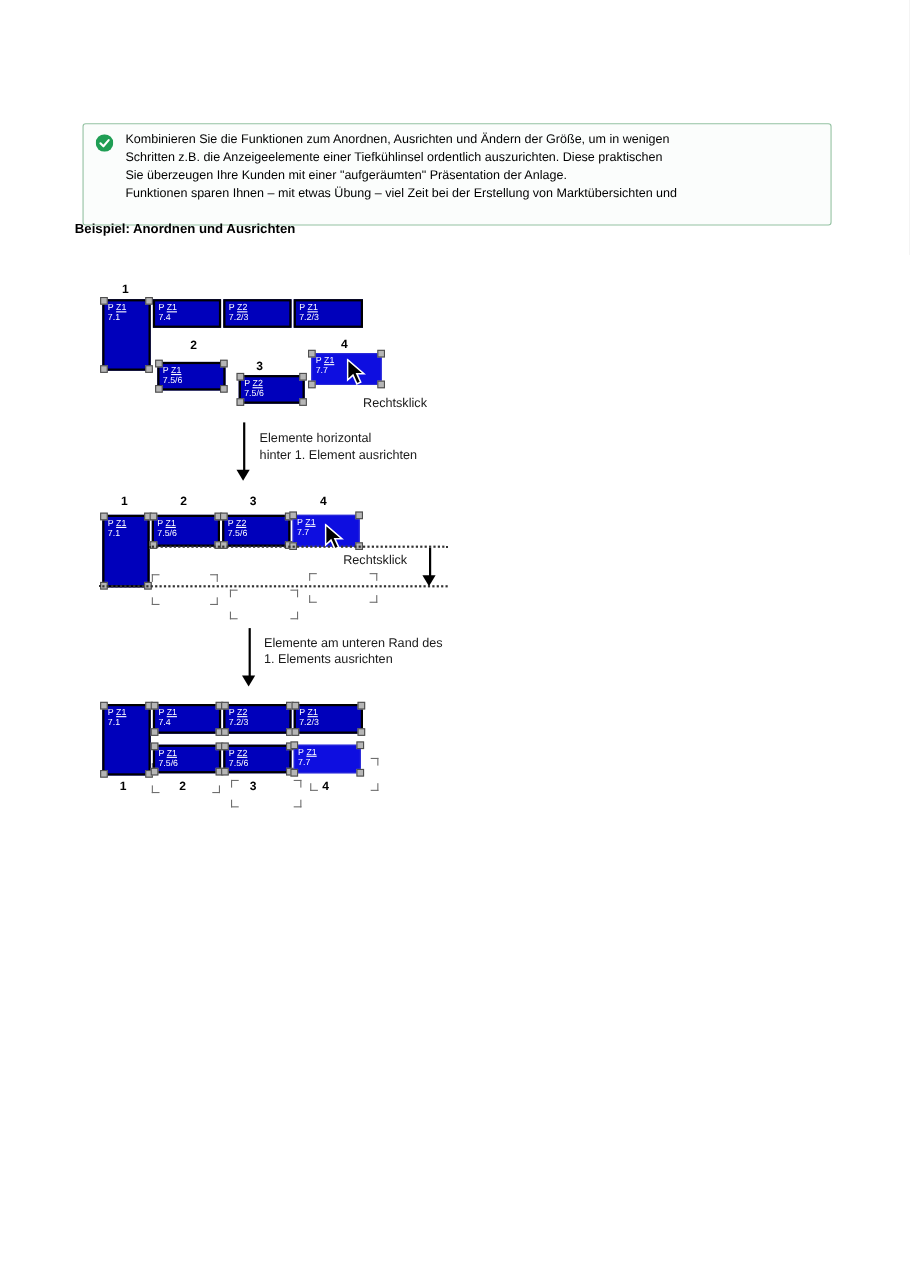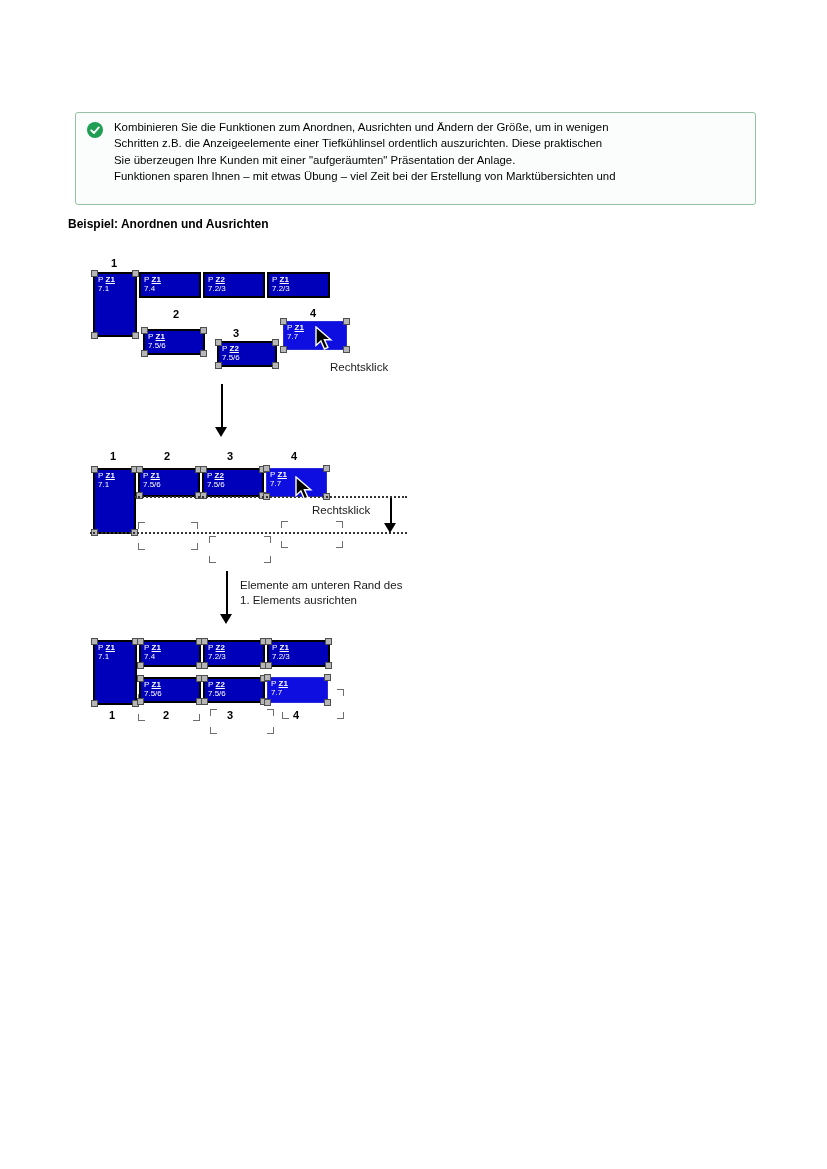--- a/index.html
+++ b/index.html
@@ -8,27 +8,27 @@
   
   .logo{position:absolute;left:66px;top:36px;font-size:37px;font-weight:bold;
         color:#6d736e;letter-spacing:-1.5px;}
   
   .note{position:absolute;left:75px;top:112px;width:681px;height:93px;box-sizing:border-box;
         border:1px solid #94c2a2;border-radius:3px;background:#fbfdfc;}
   .note-icon{position:absolute;left:11px;top:9px;width:16px;height:16px;}
   .note-text{position:absolute;left:38px;top:6px;width:630px;font-size:11.4px;
              line-height:16.3px;color:#000;}
   
-  .heading{position:absolute;left:68px;top:217px;font-size:12px;font-weight:bold;color:#000;}
+  .heading{position:absolute;left:68px;top:201px;font-size:12px;font-weight:bold;color:#000;}
   
   .fig{position:absolute;left:0;top:0;width:827px;height:1169px;}
   .ebox{position:absolute;box-sizing:border-box;background:#0000bb;border:2px solid #000;
         color:#fff;font-size:8px;line-height:9px;padding:1px 0 0 3px;z-index:3;}
   .ebox.sel{background:#0e0ee0;border:1px solid #2b2bd8;}
-  .ebox .u{text-decoration:underline;font-weight:bold;}
+  .ebox .u{text-decoration:underline;}
   .handle{position:absolute;width:5px;height:5px;background:#b6b6b6;border:1px solid #4e4e4e;z-index:6;}
   .num{position:absolute;transform:translateX(-50%);font-size:11px;font-weight:bold;color:#000;z-index:4;}
   .dotl{position:absolute;height:0;border-top:2px dotted #333;z-index:4;}
   .ghost{position:absolute;z-index:1;}
   .ghost i{position:absolute;width:6px;height:6px;}
   .ghost .tl{left:0;top:0;border-left:1px solid #6e6e6e;border-top:1px solid #6e6e6e;}
   .ghost .tr{right:0;top:0;border-right:1px solid #6e6e6e;border-top:1px solid #6e6e6e;}
   .ghost .bl{left:0;bottom:0;border-left:1px solid #6e6e6e;border-bottom:1px solid #6e6e6e;}
   .ghost .br{right:0;bottom:0;border-right:1px solid #6e6e6e;border-bottom:1px solid #6e6e6e;}
   .aline{position:absolute;width:2px;background:#000;z-index:4;}
@@ -138,20 +138,24 @@
       <div class="ebox" style="left: 267px; top: 640px; width: 63px; height: 27px;"><span><span>P&nbsp;</span><span class="u">Z1</span><br><span>7.2/3</span></span><div class="handle" style="left: -4px; top: -4px;"></div><div class="handle" style="top: -4px; right: -4px;"></div><div class="handle" style="left: -4px; bottom: -4px;"></div><div class="handle" style="right: -4px; bottom: -4px;"></div></div>
       <div class="ebox" style="left: 139px; top: 677px; width: 62px; height: 26px;"><span><span>P&nbsp;</span><span class="u">Z1</span><br><span>7.5/6</span></span><div class="handle" style="left: -4px; top: -4px;"></div><div class="handle" style="top: -4px; right: -4px;"></div><div class="handle" style="left: -4px; bottom: -4px;"></div><div class="handle" style="right: -4px; bottom: -4px;"></div></div>
       <div class="ebox" style="left: 203px; top: 677px; width: 62px; height: 26px;"><span><span>P&nbsp;</span><span class="u">Z2</span><br><span>7.5/6</span></span><div class="handle" style="left: -4px; top: -4px;"></div><div class="handle" style="top: -4px; right: -4px;"></div><div class="handle" style="left: -4px; bottom: -4px;"></div><div class="handle" style="right: -4px; bottom: -4px;"></div></div>
       <div class="ebox sel" style="left: 267px; top: 677px; width: 61px; height: 26px;"><span><span>P&nbsp;</span><span class="u">Z1</span><br><span>7.7</span></span><div class="handle" style="left: -4px; top: -4px;"></div><div class="handle" style="top: -4px; right: -4px;"></div><div class="handle" style="left: -4px; bottom: -4px;"></div><div class="handle" style="right: -4px; bottom: -4px;"></div></div>
       <div class="num" style="left: 112px; top: 709px;">1</div>
       <div class="num" style="left: 166px; top: 709px;">2</div>
       <div class="num" style="left: 230px; top: 709px;">3</div>
       <div class="num" style="left: 296px; top: 709px;">4</div>
       <div class="aline" style="left: 221px; top: 384px; height: 44px;"></div>
       <div class="ahead" style="left: 215px; top: 427px;"></div>
+      <div class="flow-label" style="left: 236px; top: 392px;">
+        <div>Elemente horizontal</div>
+        <div>hinter 1. Element ausrichten</div>
+      </div>
       <div class="aline" style="left: 226px; top: 571px; height: 44px;"></div>
       <div class="ahead" style="left: 220px; top: 614px;"></div>
       <div class="flow-label" style="left: 240px; top: 578px;">
         <div>Elemente am unteren Rand des</div>
         <div>1. Elements ausrichten</div>
       </div>
     </div>
 
 
 </div>

